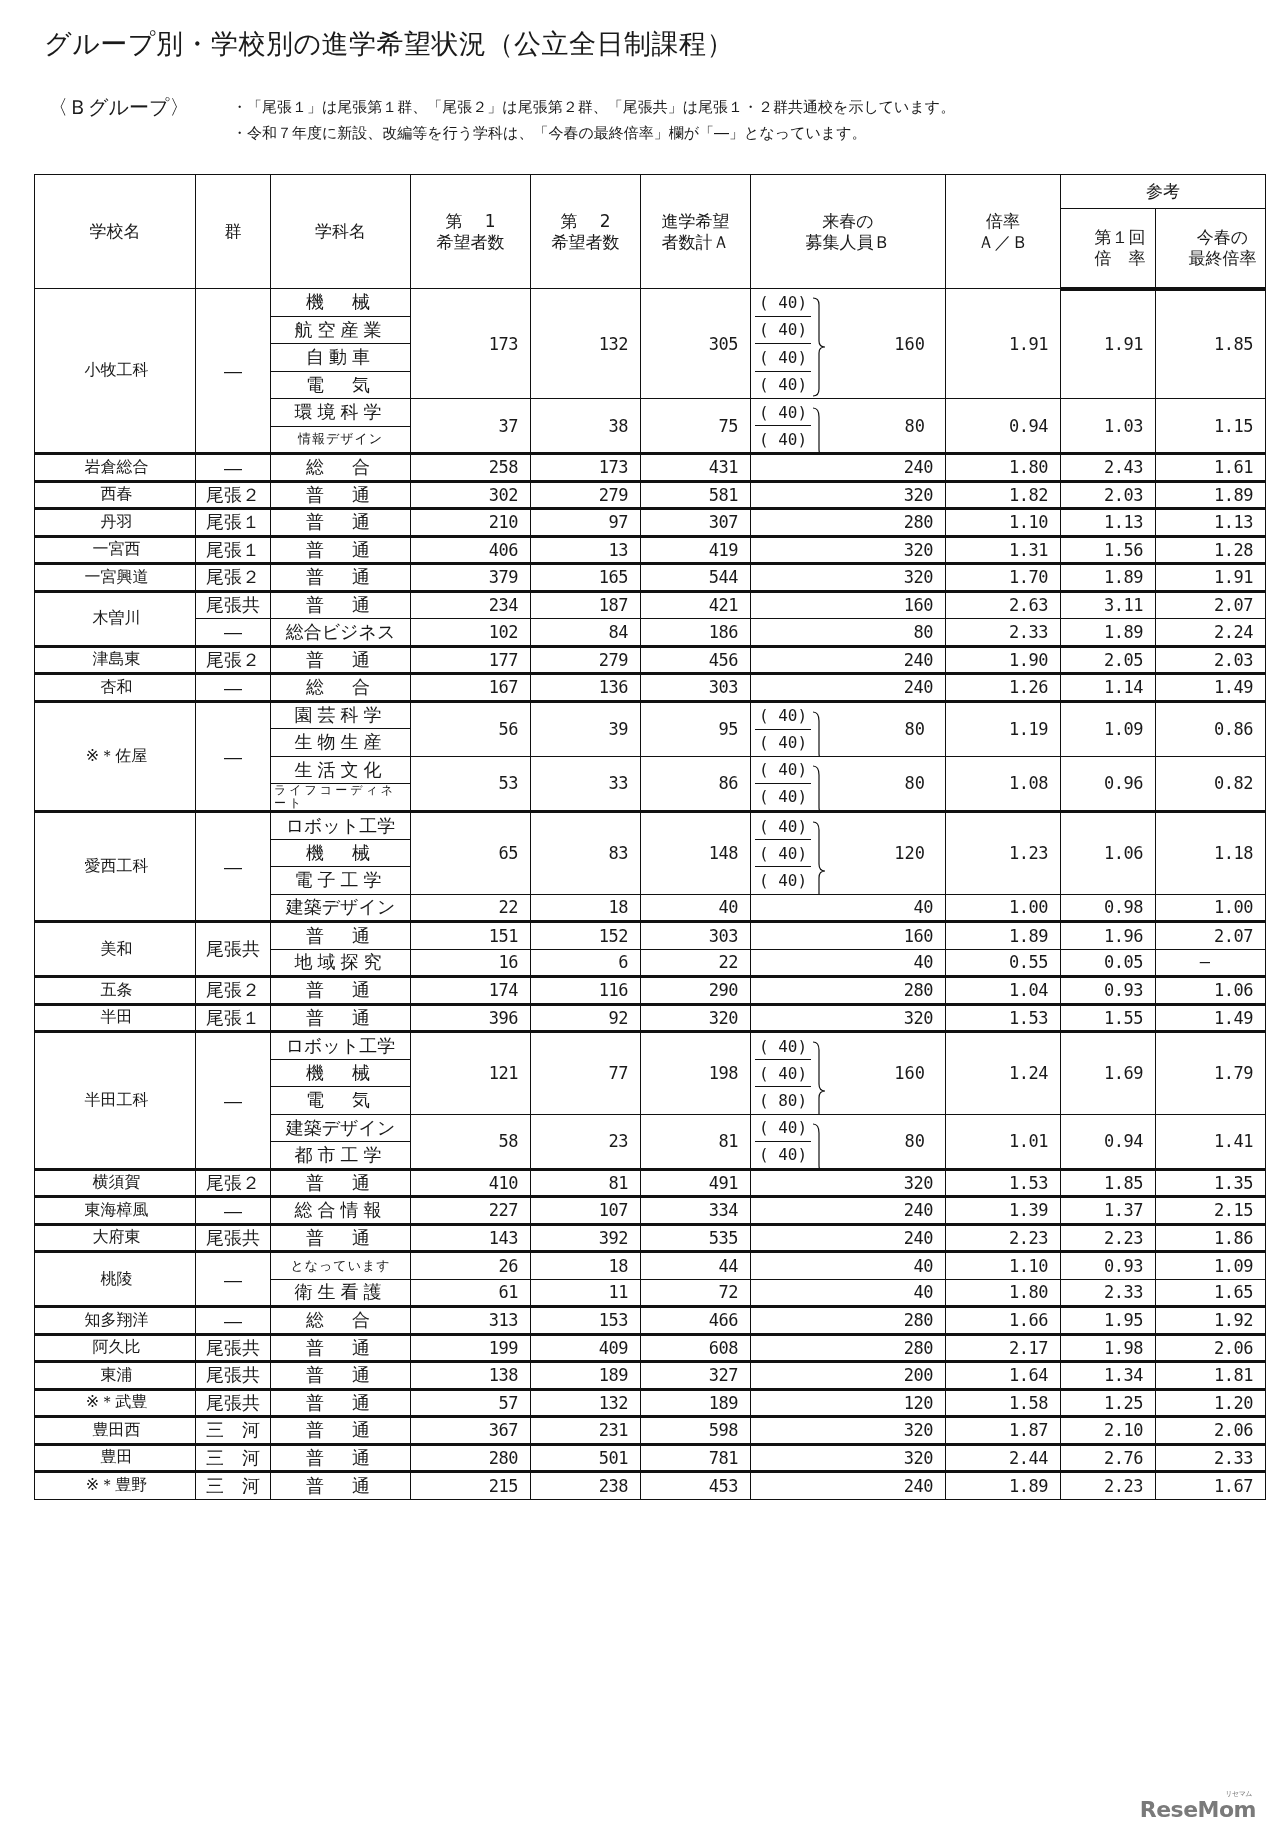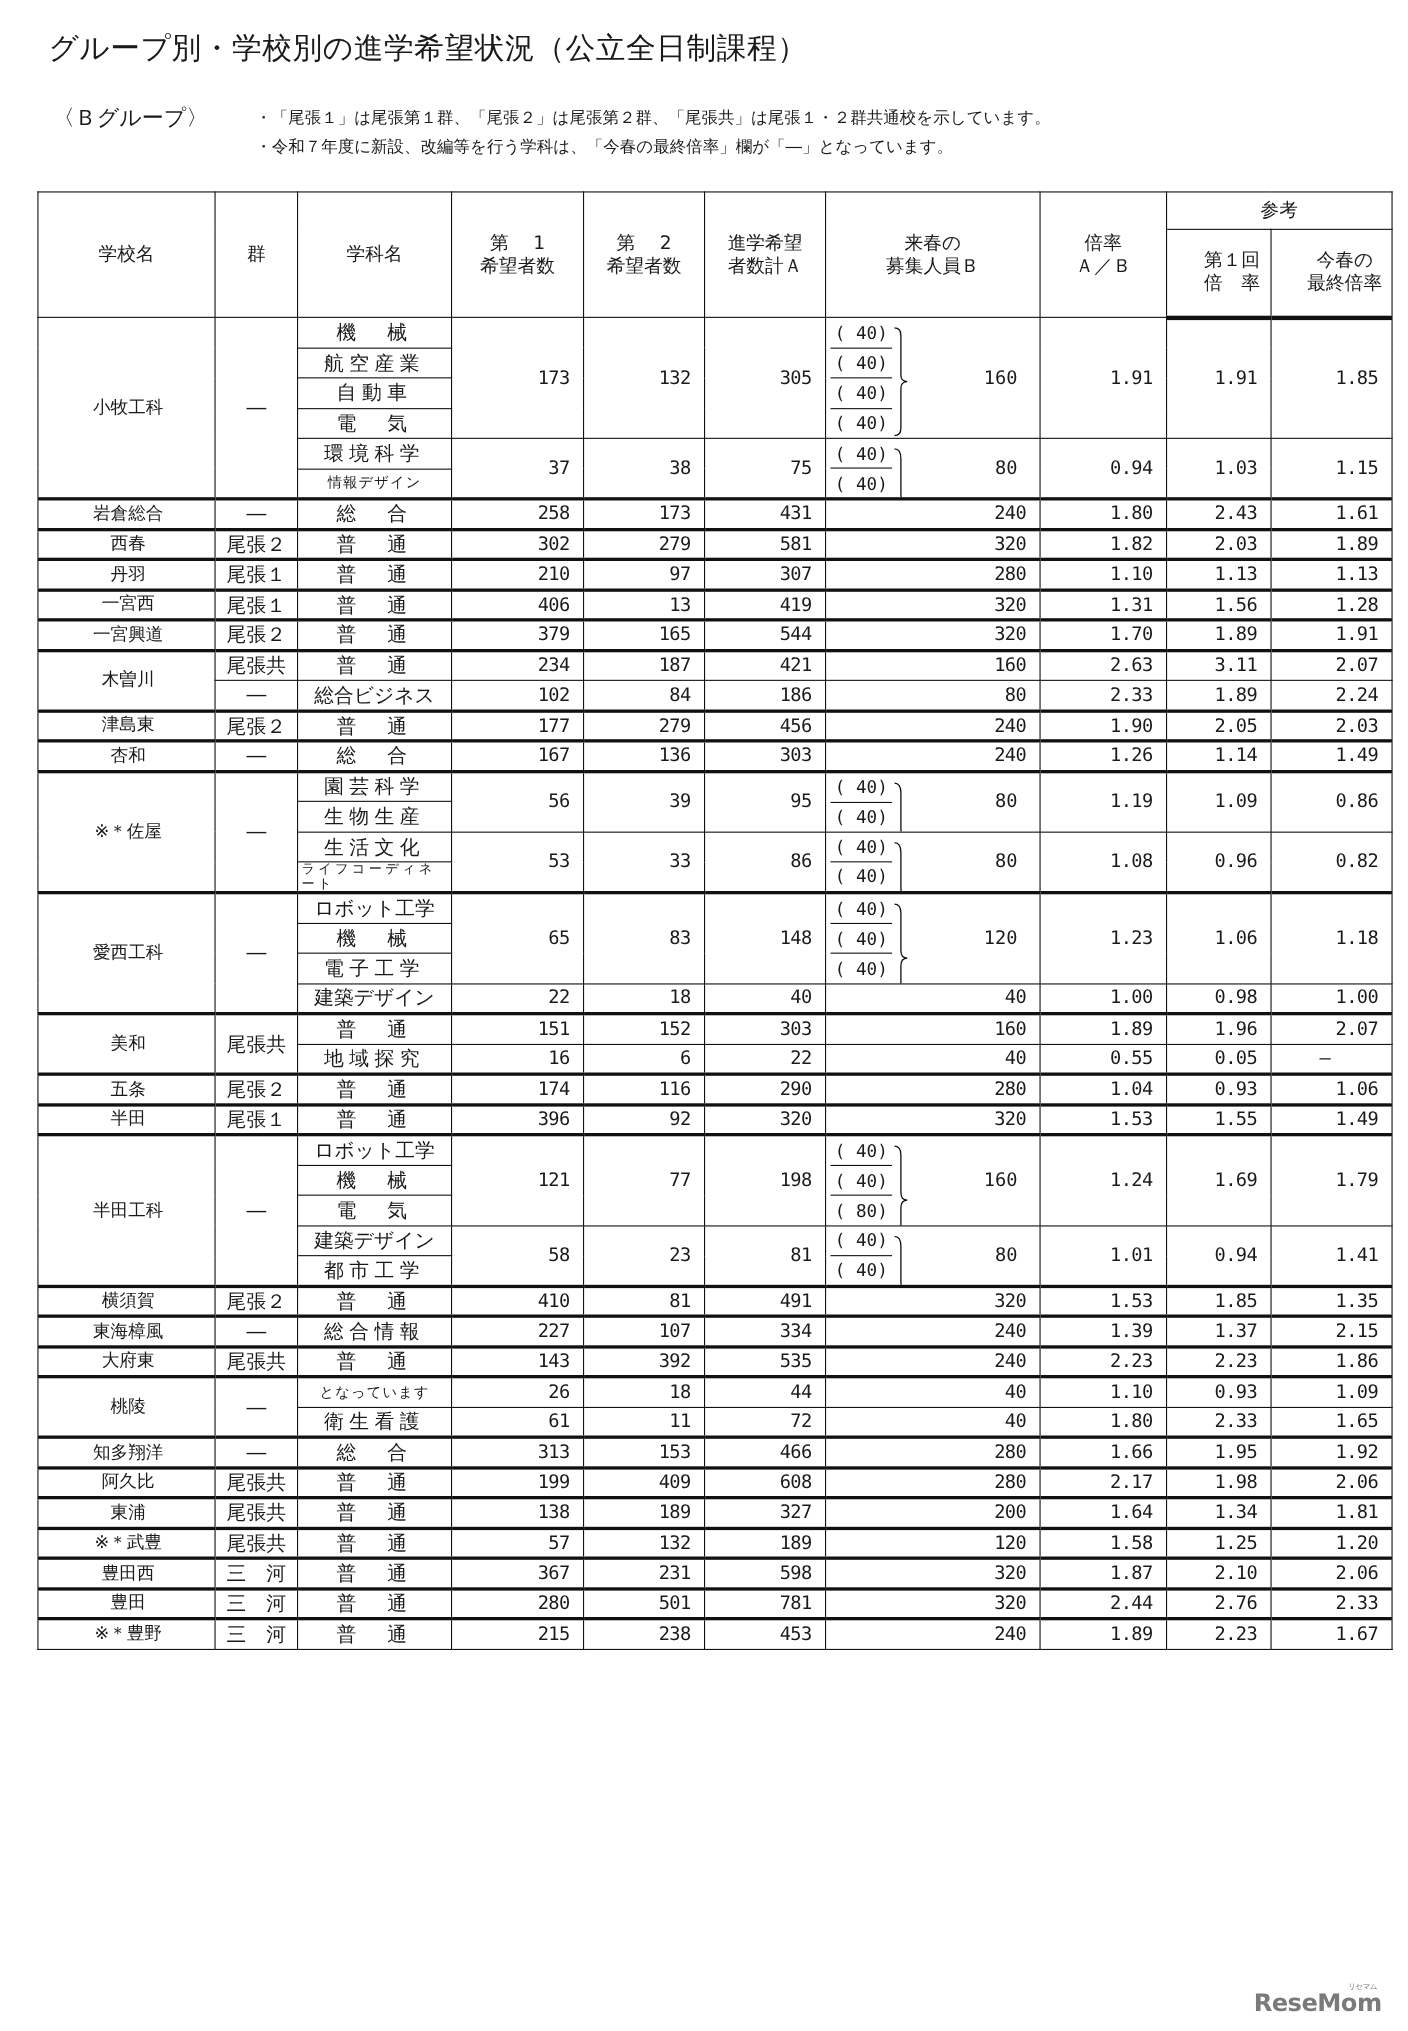--- a/index.html
+++ b/index.html
@@ -26,21 +26,21 @@
   td.num { text-align: right; padding-right: 12px !important; font-family: "DejaVu Sans Mono", "Liberation Mono", monospace; font-size: 17px; letter-spacing: -0.5px; }
   td.quota { position: relative; padding: 0 !important; }
   td.quota .qright { position: absolute; right: 20px; top: 50%; transform: translateY(-50%);
                      font-family: "DejaVu Sans Mono", "Liberation Mono", monospace; font-size: 17px; }
   td.quota .qstack { position: absolute; left: 4px; top: 0; bottom: 0; width: 56px; display: flex; flex-direction: column; }
   td.quota .qstack .q { flex: 1; display: flex; align-items: center; justify-content: center;
                         font-family: "DejaVu Sans Mono", "Liberation Mono", monospace; font-size: 16px; border-bottom: 1.5px solid #111; }
   td.quota .qstack .q:last-child { border-bottom: none; }
   td.quota .brace { position: absolute; left: 62px; top: 8px; bottom: 8px; width: 12px; }
   tr { height: 27.5px; }
-  .logo { position: absolute; right: 24px; bottom: 12px; font-size: 22px; font-weight: bold; color: #7a7a7a;
+  .logo { position: absolute; right: 24px; bottom: 24px; font-size: 22px; font-weight: bold; color: #7a7a7a;
           font-family: "DejaVu Sans", sans-serif; letter-spacing: -0.5px; }
   .logo small { position: absolute; right: 4px; top: -8px; font-size: 7px; font-weight: normal; }
 </style>
 </head>
 <body>
 
 <div class="title">グループ別・学校別の進学希望状況（公立全日制課程）</div>
 <div class="group-label">〈Ｂグループ〉</div>
 <div class="note n1">・「尾張１」は尾張第１群、「尾張２」は尾張第２群、「尾張共」は尾張１・２群共通校を示しています。</div>
 <div class="note n2">・令和７年度に新設、改編等を行う学科は、「今春の最終倍率」欄が「―」となっています。</div>

